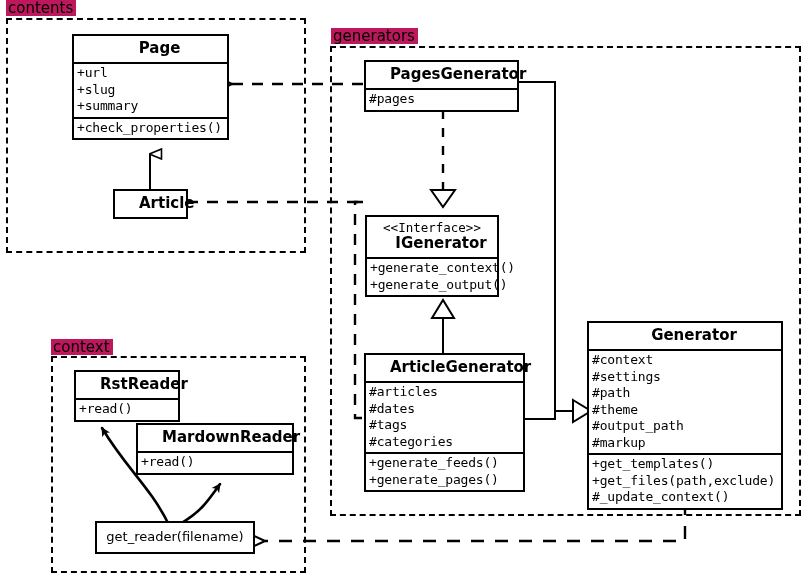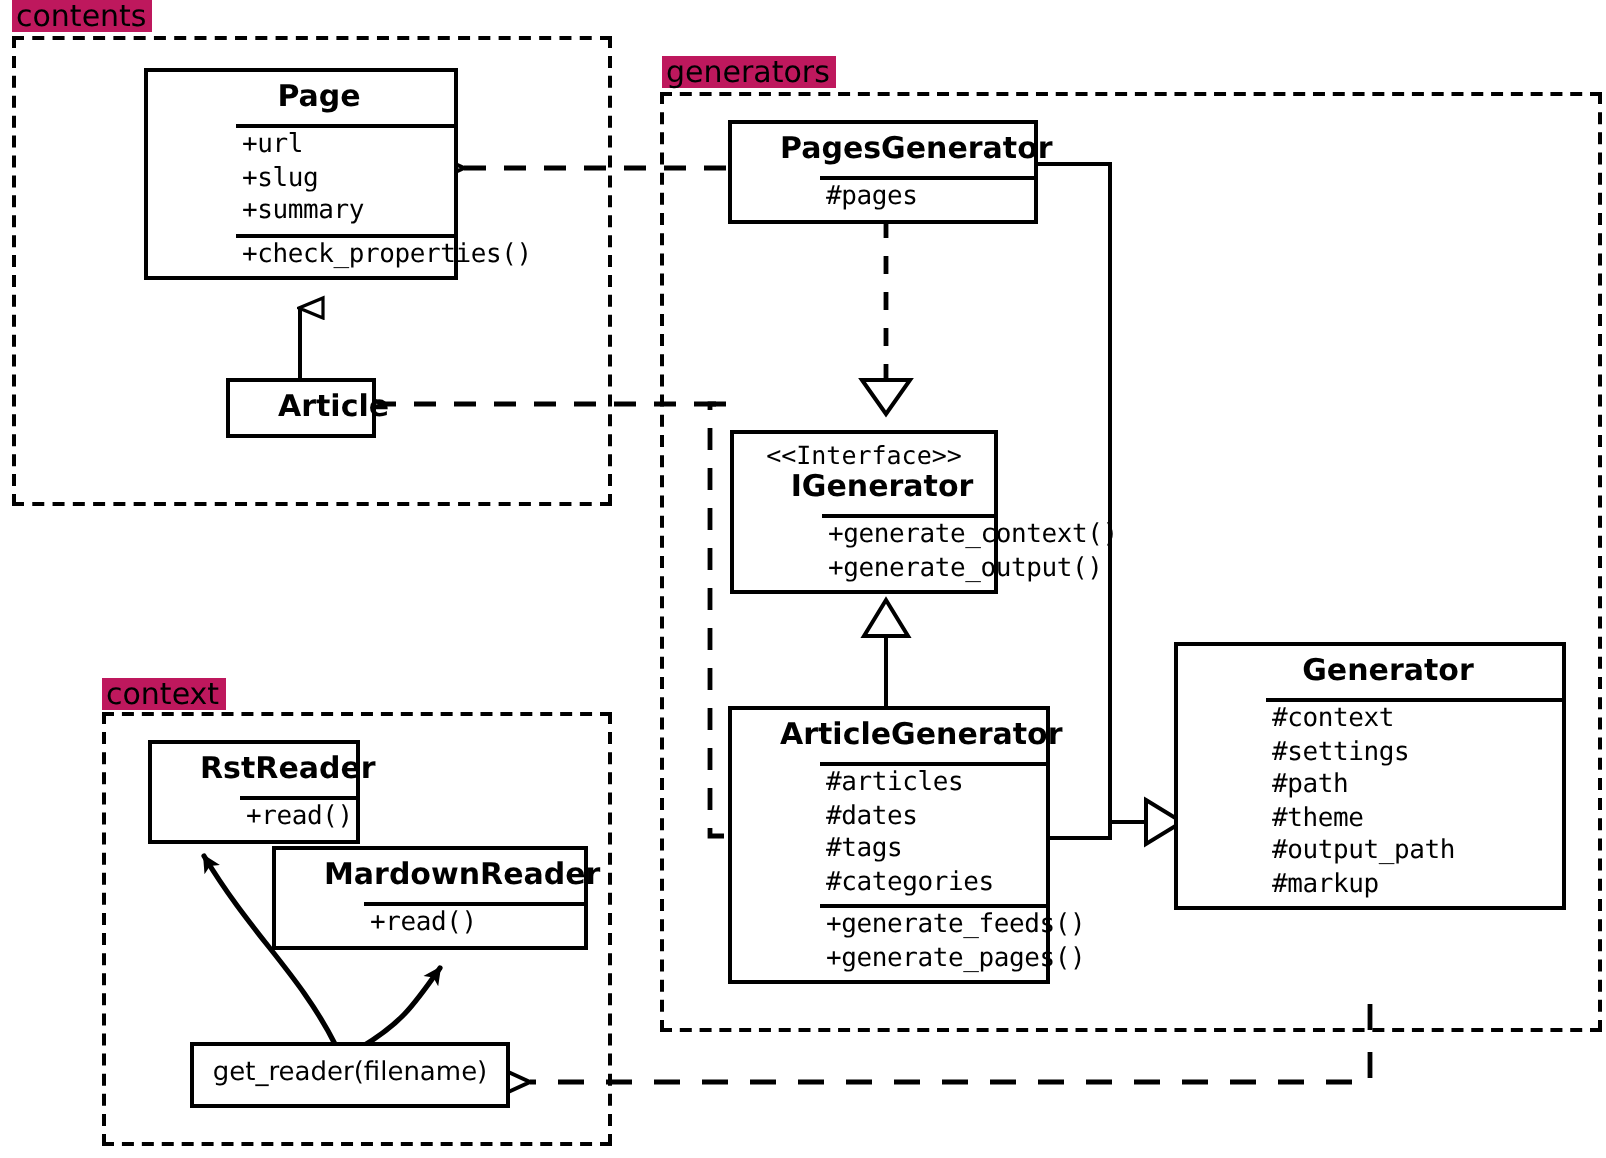--- a/index.html
+++ b/index.html
@@ -66,21 +66,20 @@
     font-size: 12.5px;
     text-align: center;
     color: #000;
     padding: 3px 6px 0 6px;
     line-height: 15px;
     white-space: nowrap;
   }
   .uml-compartment {
     border-top: 2px solid #000;
     padding: 1px 2px 2px 3px;
-    margin-left: 44px;
   }
   .uml-member {
     font-family: "DejaVu Sans Mono", monospace;
     font-size: 13px;
     line-height: 16.5px;
     color: #000;
     white-space: nowrap;
     letter-spacing: -0.2px;
   }
   .uml-func {
@@ -217,20 +216,25 @@
   <div class="uml-class" style="left:587px; top:321px; width:196px;">
     <div class="uml-name">Generator</div>
     <div class="uml-compartment">
       <div class="uml-member">#context</div>
       <div class="uml-member">#settings</div>
       <div class="uml-member">#path</div>
       <div class="uml-member">#theme</div>
       <div class="uml-member">#output_path</div>
       <div class="uml-member">#markup</div>
     </div>
+    <div class="uml-compartment">
+      <div class="uml-member">+get_templates()</div>
+      <div class="uml-member">+get_files(path,exclude)</div>
+      <div class="uml-member">#_update_context()</div>
+    </div>
   </div>
 
   <div class="uml-class" style="left:74px; top:370px; width:106px;">
     <div class="uml-name">RstReader</div>
     <div class="uml-compartment">
       <div class="uml-member">+read()</div>
     </div>
   </div>
 
   <div class="uml-class" style="left:136px; top:423px; width:158px;">

